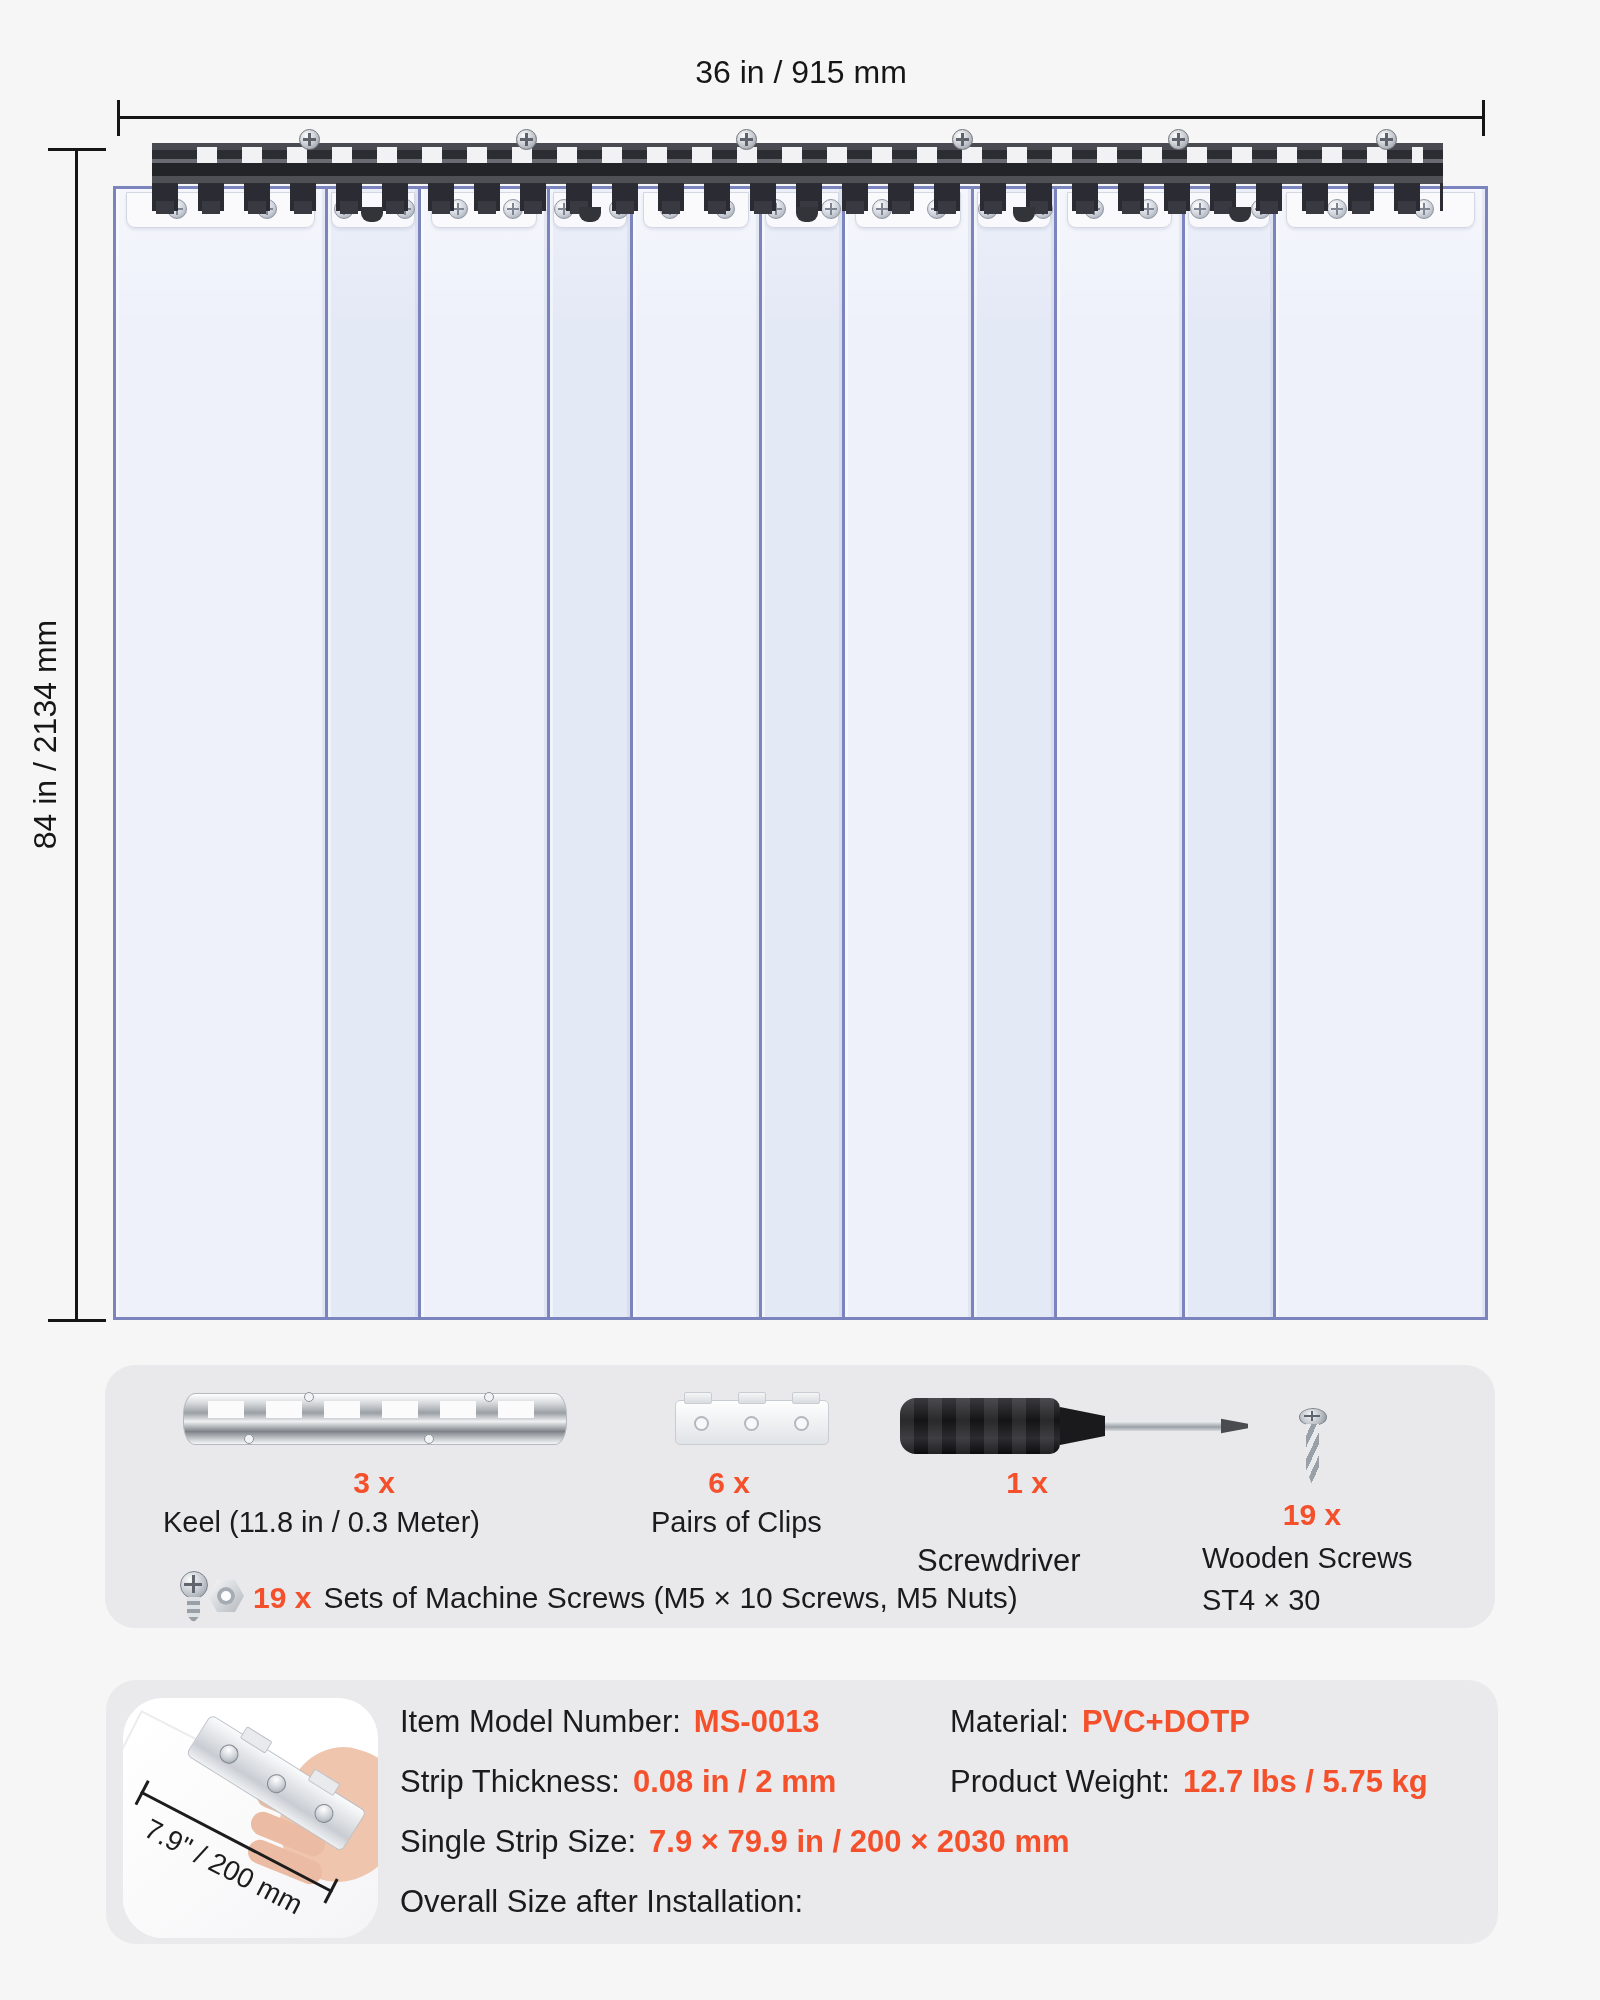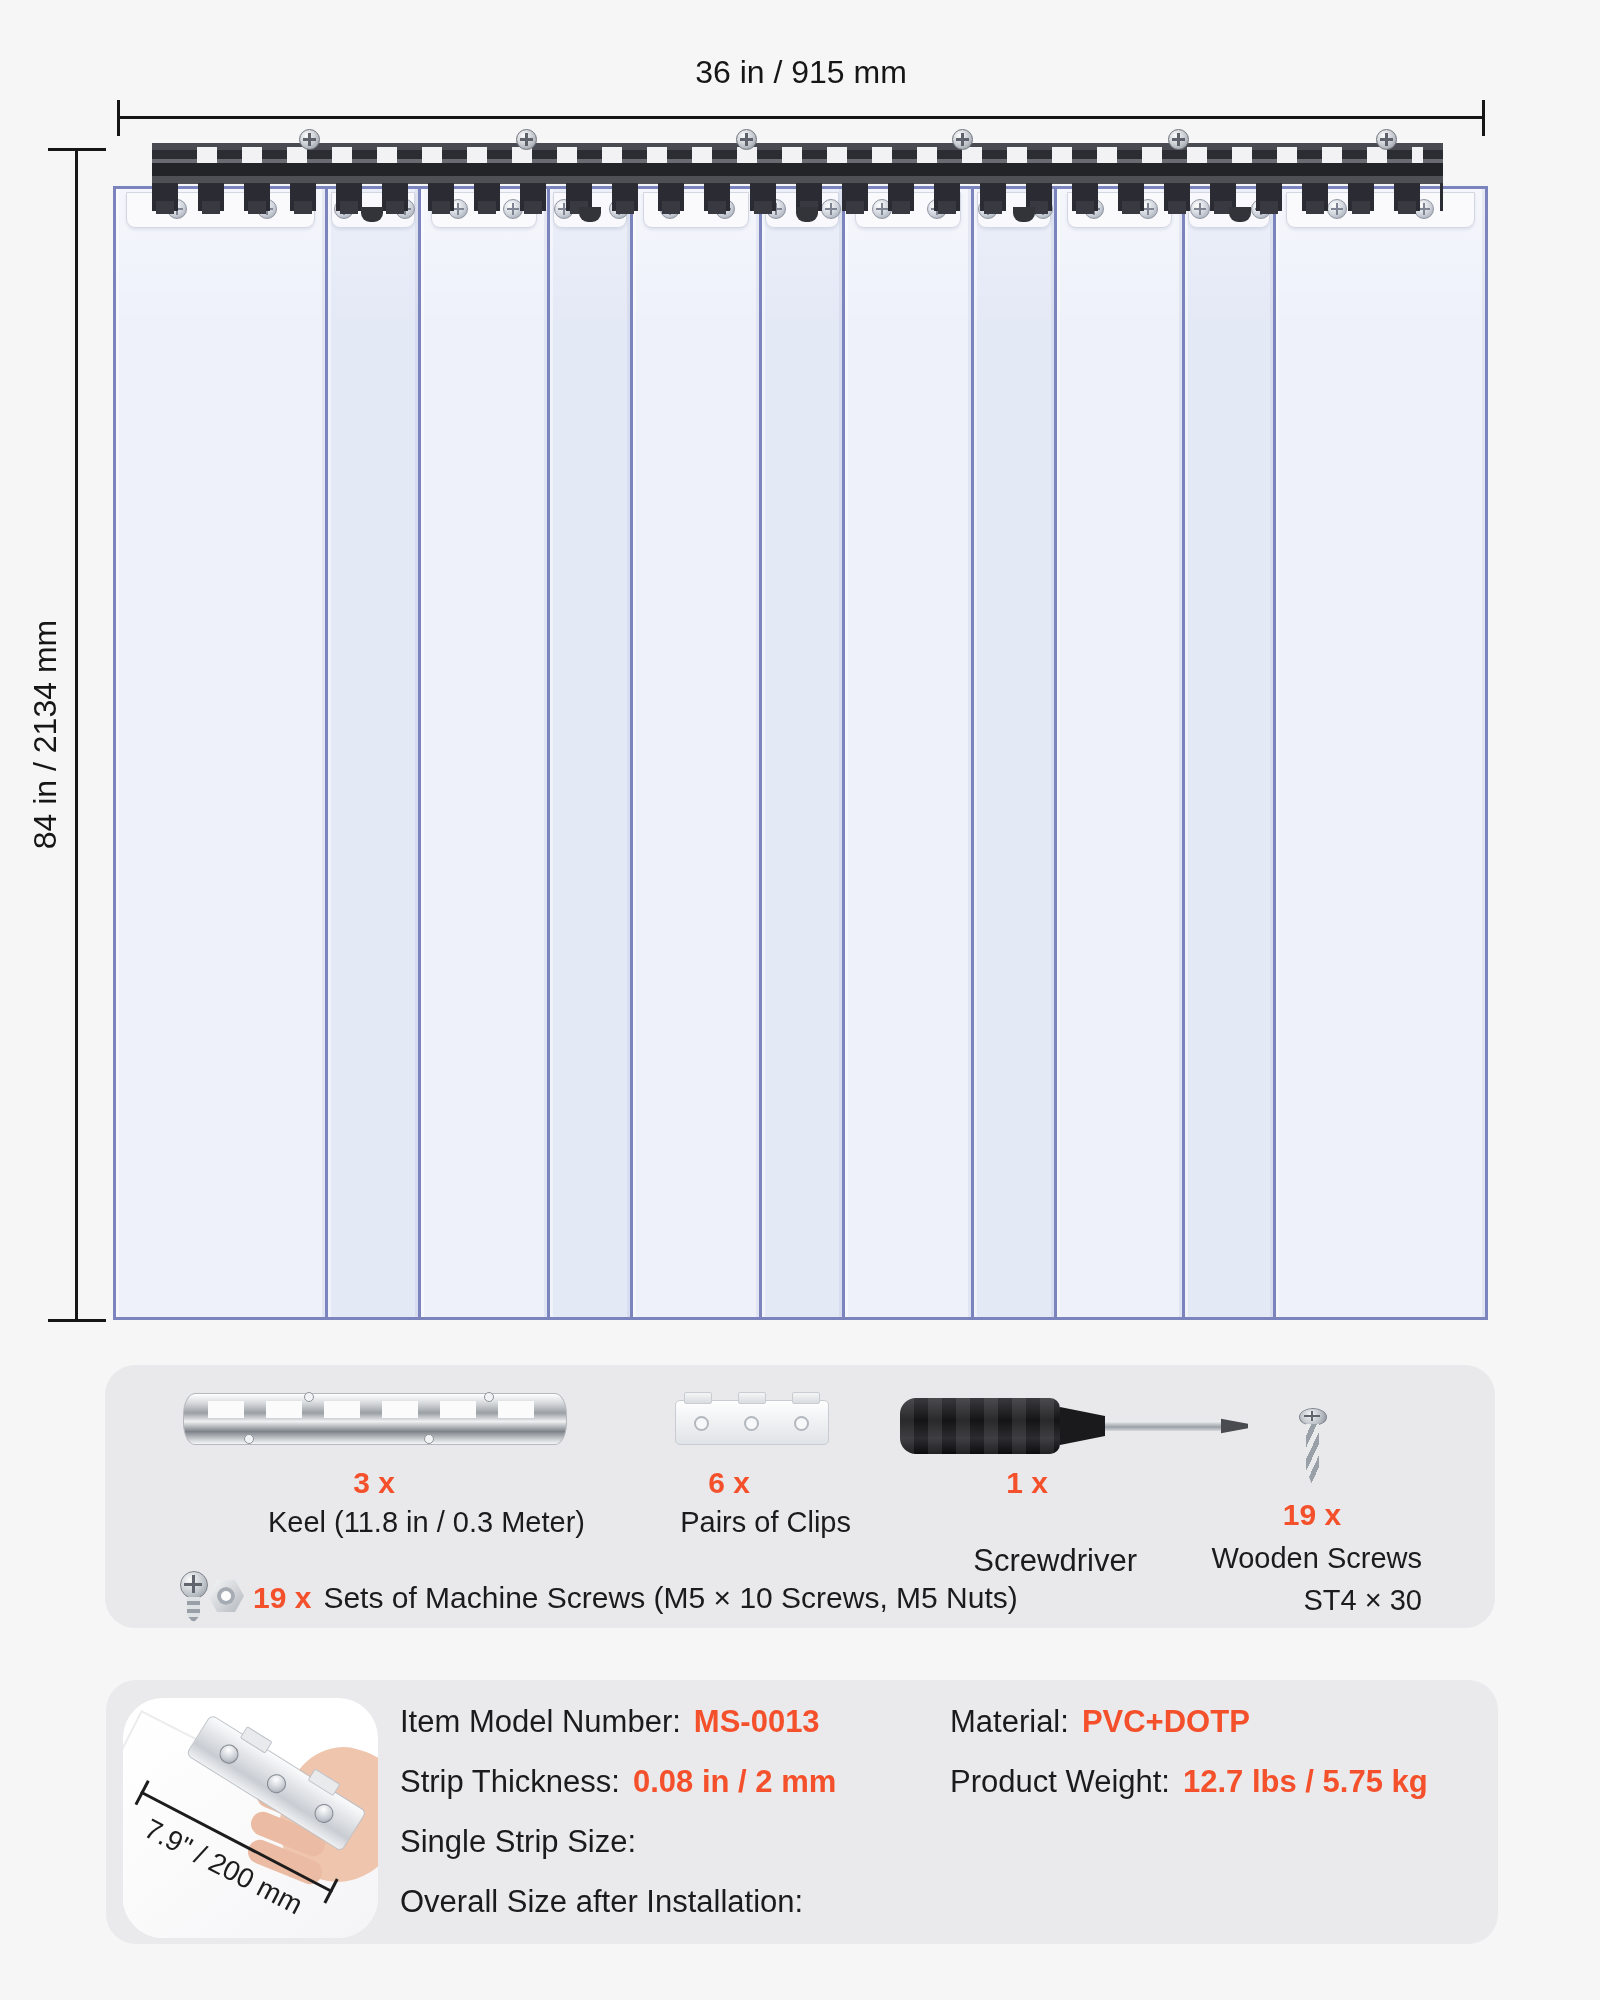--- a/index.html
+++ b/index.html
@@ -52,21 +52,21 @@
   .screw::before{left:8px;top:3px;width:2px;height:12px;}
   .screw::after{top:8px;left:3px;height:2px;width:12px;}
 
   
   .gbox{background:var(--box);border-radius:30px;}
   .parts-box{left:105px;top:1365px;width:1390px;height:263px;}
   .spec-box{left:106px;top:1680px;width:1392px;height:264px;background:#EAEAEC;}
 
   .qty{position:absolute;height:36px;line-height:36px;text-align:center;
        font-size:30px;font-weight:700;color:var(--accent);}
-  .pname{position:absolute;height:36px;line-height:36px;text-align:right;font-size:29px;color:var(--ink);}
+  .pname{position:absolute;height:36px;line-height:36px;text-align:left;font-size:29px;color:var(--ink);}
 
   
   .keel{left:78px;top:28px;width:382px;height:50px;
         background:linear-gradient(180deg,#ffffff 0%,#d7dadd 18%,#9ba0a6 38%,#eef0f1 55%,#7e838a 75%,#d2d5d8 92%,#f5f6f7 100%);
         border:1px solid #b5b9be;border-radius:12px/22px;}
   .keel-slots{position:absolute;left:24px;right:24px;top:7px;height:17px;
         background:repeating-linear-gradient(90deg,#fbfbfc 0 36px,rgba(0,0,0,0) 36px 58px);}
   .khole{position:absolute;width:8px;height:8px;border-radius:50%;background:#f2f3f4;border:1px solid #8f949b;}
 
   
@@ -304,20 +304,21 @@
           <span class="spec-value">0.08 in / 2 mm</span>
         </div>
         <div class="spec-pair">
           <span class="spec-label">Product Weight:</span>
           <span class="spec-value">12.7 lbs / 5.75 kg</span>
         </div>
       </div>
       <div class="spec-row">
         <div class="spec-pair">
           <span class="spec-label">Single Strip Size:</span>
+          <span class="spec-value">7.9 × 79.9 in / 200 × 2030 mm</span>
         </div>
       </div>
       <div class="spec-row">
         <div class="spec-pair">
           <span class="spec-label">Overall Size after Installation:</span>
         </div>
       </div>
     </div>
   </section>
 </div>

